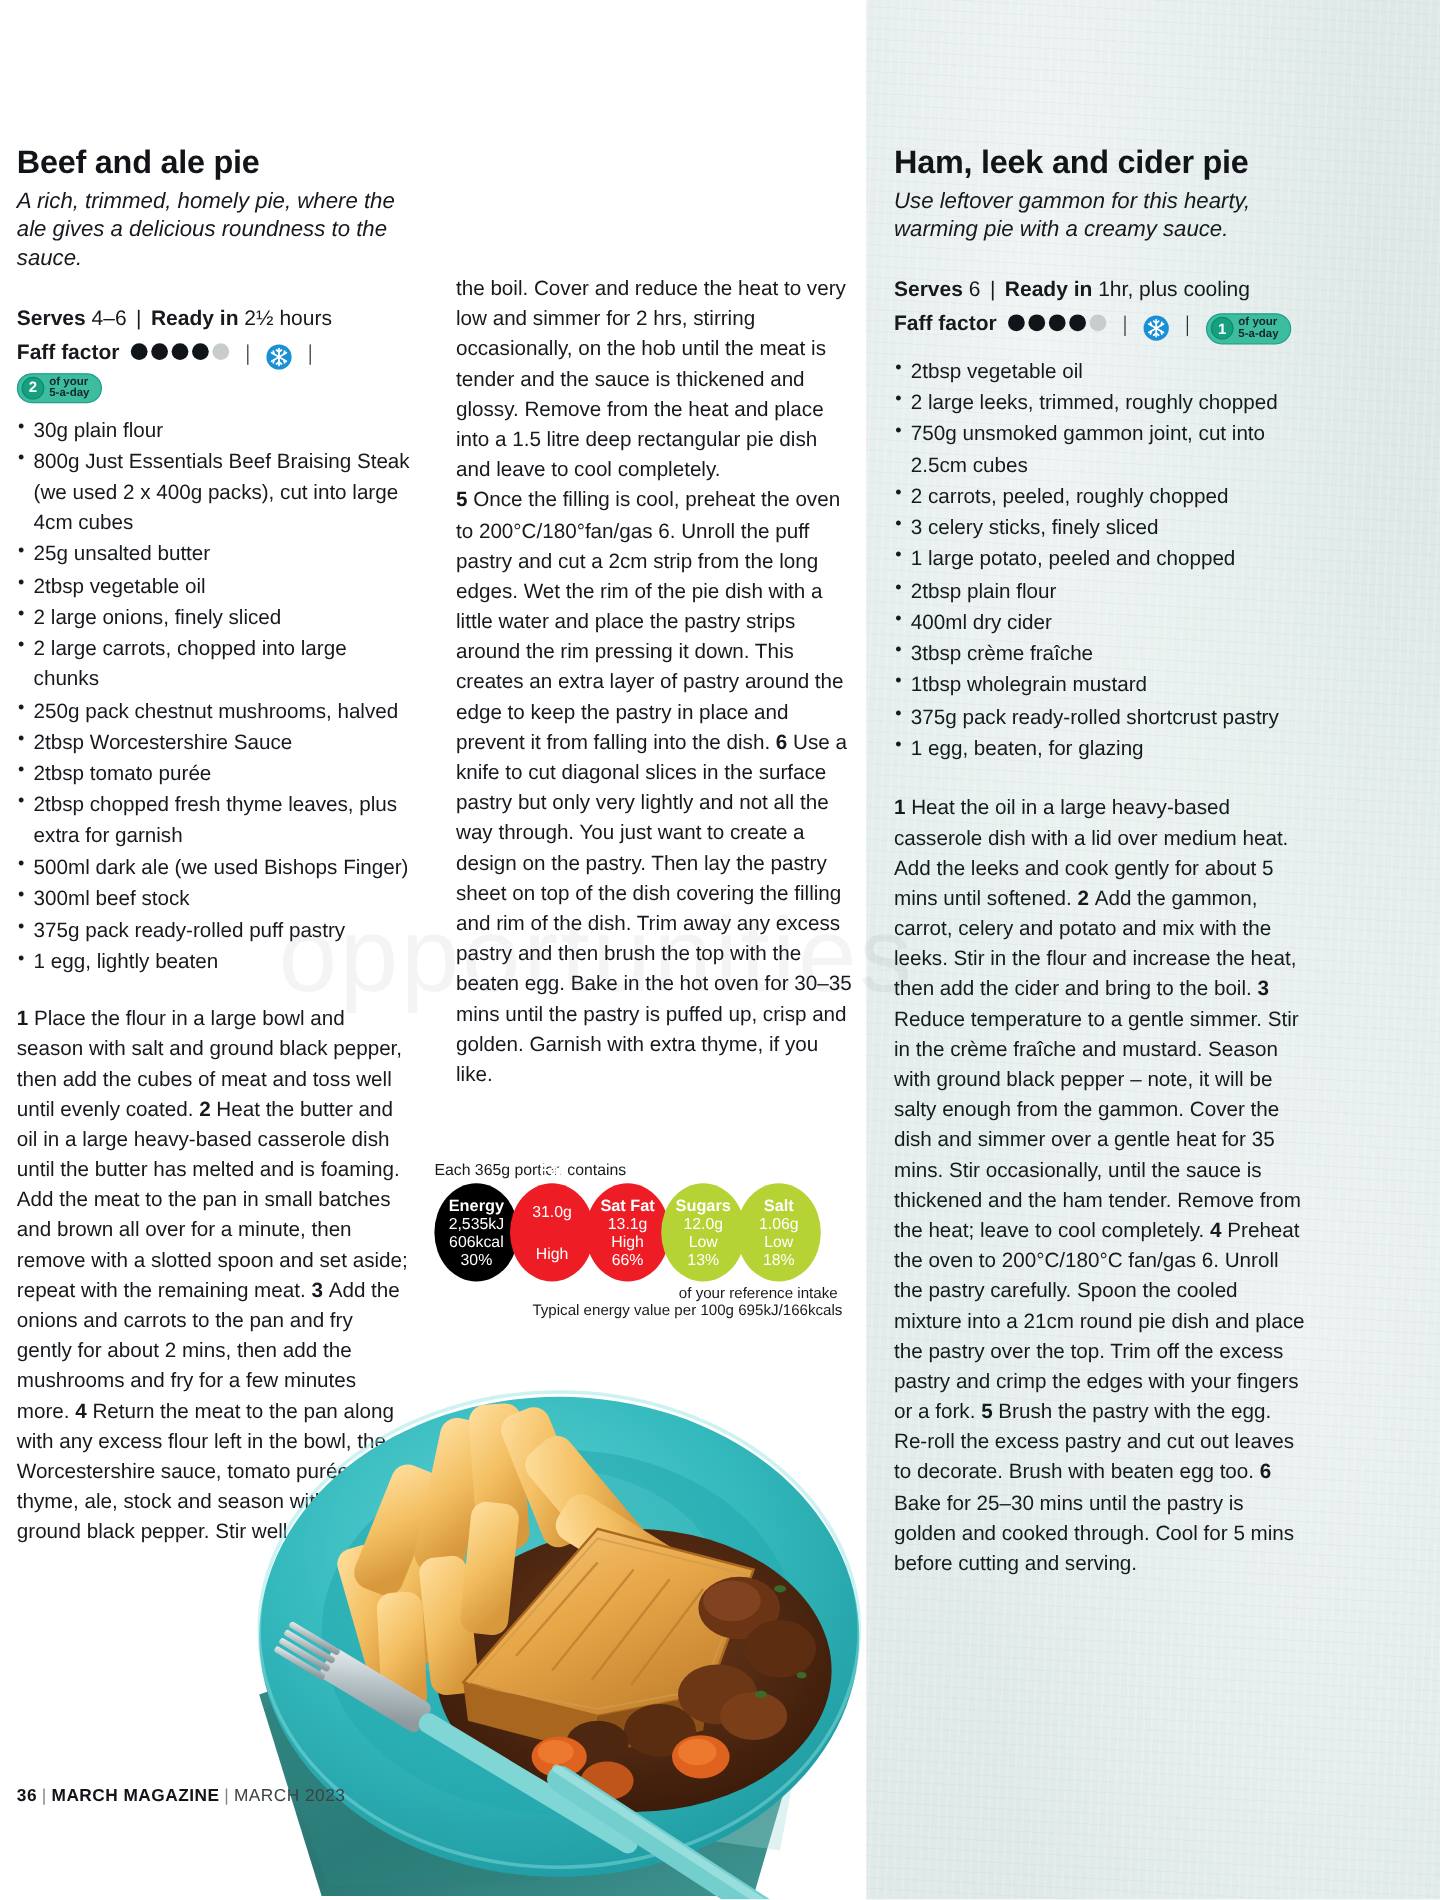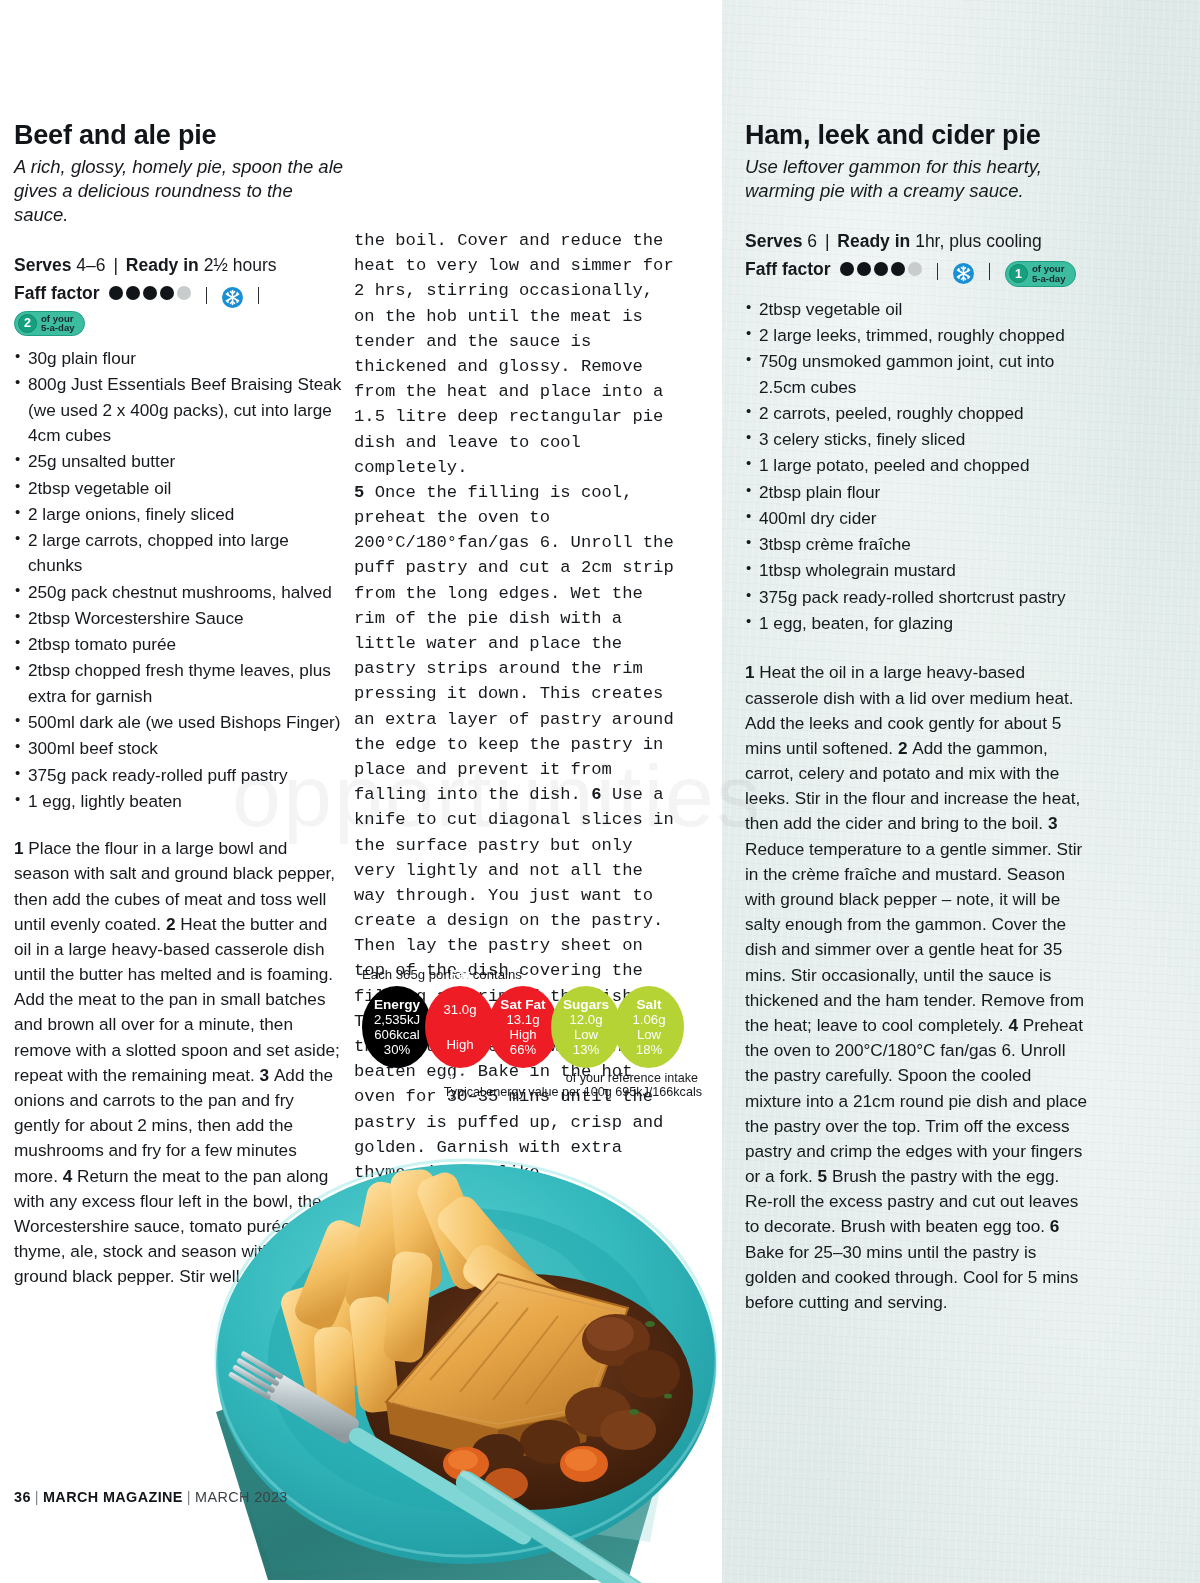--- a/index.html
+++ b/index.html
@@ -87,21 +87,21 @@
   ul.ingredients li::before{
     content:"•"; position:absolute; left:1px; top:-1px; font-size:15px; color:#16191d;
   }
 
   
   .method{ font-size:17.2px; color:#16191d; line-height:1.465; }
   .method .stepnum{ font-weight:bold; }
 
   
   #col-left  { position:absolute; left:14px;  top:120px; width:330px; }
-  #col-mid   { position:absolute; left:354px; top:228px; width:330px;font-family:Liberation Mono, monospace; }
+  #col-mid   { position:absolute; left:380px; top:228px; width:330px; }
   #col-right { position:absolute; left:745px; top:120px; width:345px; }
 
   
   .nutrition{ position:absolute; left:362px; top:967px; width:340px; }
   .nut-head{ font-size:13.2px; color:#16191d; margin-bottom:4px; }
   .nut-row{ display:flex; align-items:flex-start; }
   .nut-blob{
     width:70px; height:82px; border-radius:50%;
     display:flex; flex-direction:column; align-items:center; justify-content:center;
     color:#fff; text-align:center; margin-right:-7px;
@@ -134,21 +134,21 @@
 <body>
 
 <div class="page">
 
   <div class="right-panel-bg"></div>
   <div class="panel-divider"></div>
   <div class="watermark">opportunities</div>
 
   <div id="col-left">
     <h1 class="recipe-title">Beef and ale pie</h1>
-    <div class="recipe-standfirst">A rich, glossy, homely pie, spoon the ale gives a delicious roundness to the sauce.</div>
+    <div class="recipe-standfirst">A rich, trimmed, homely pie, where the ale gives a delicious roundness to the sauce.</div>
 
     <div style="height:26px"></div>
 
     <div class="meta-line">
       <b>Serves</b>
       <span>4–6</span>
       <span class="sep">|</span>
       <b>Ready in</b>
       <span>2½ hours</span>
     </div>

